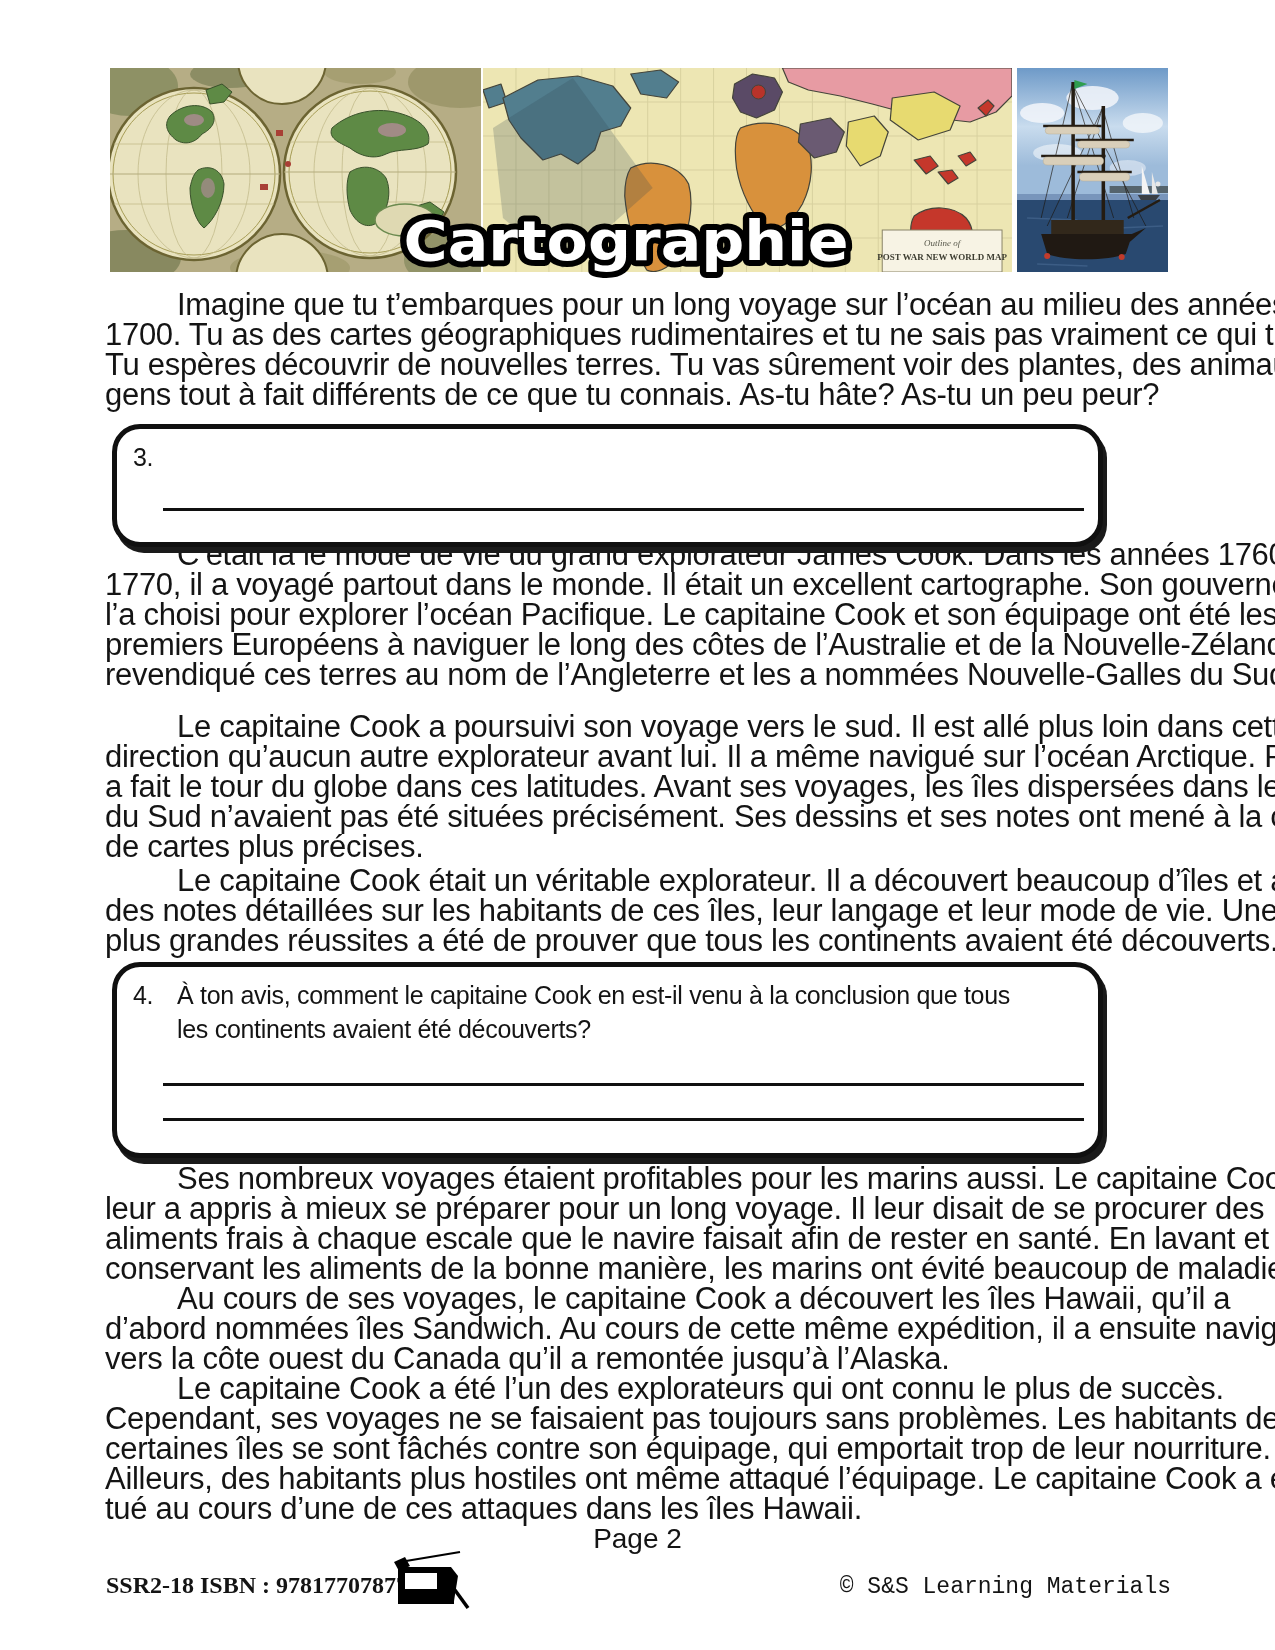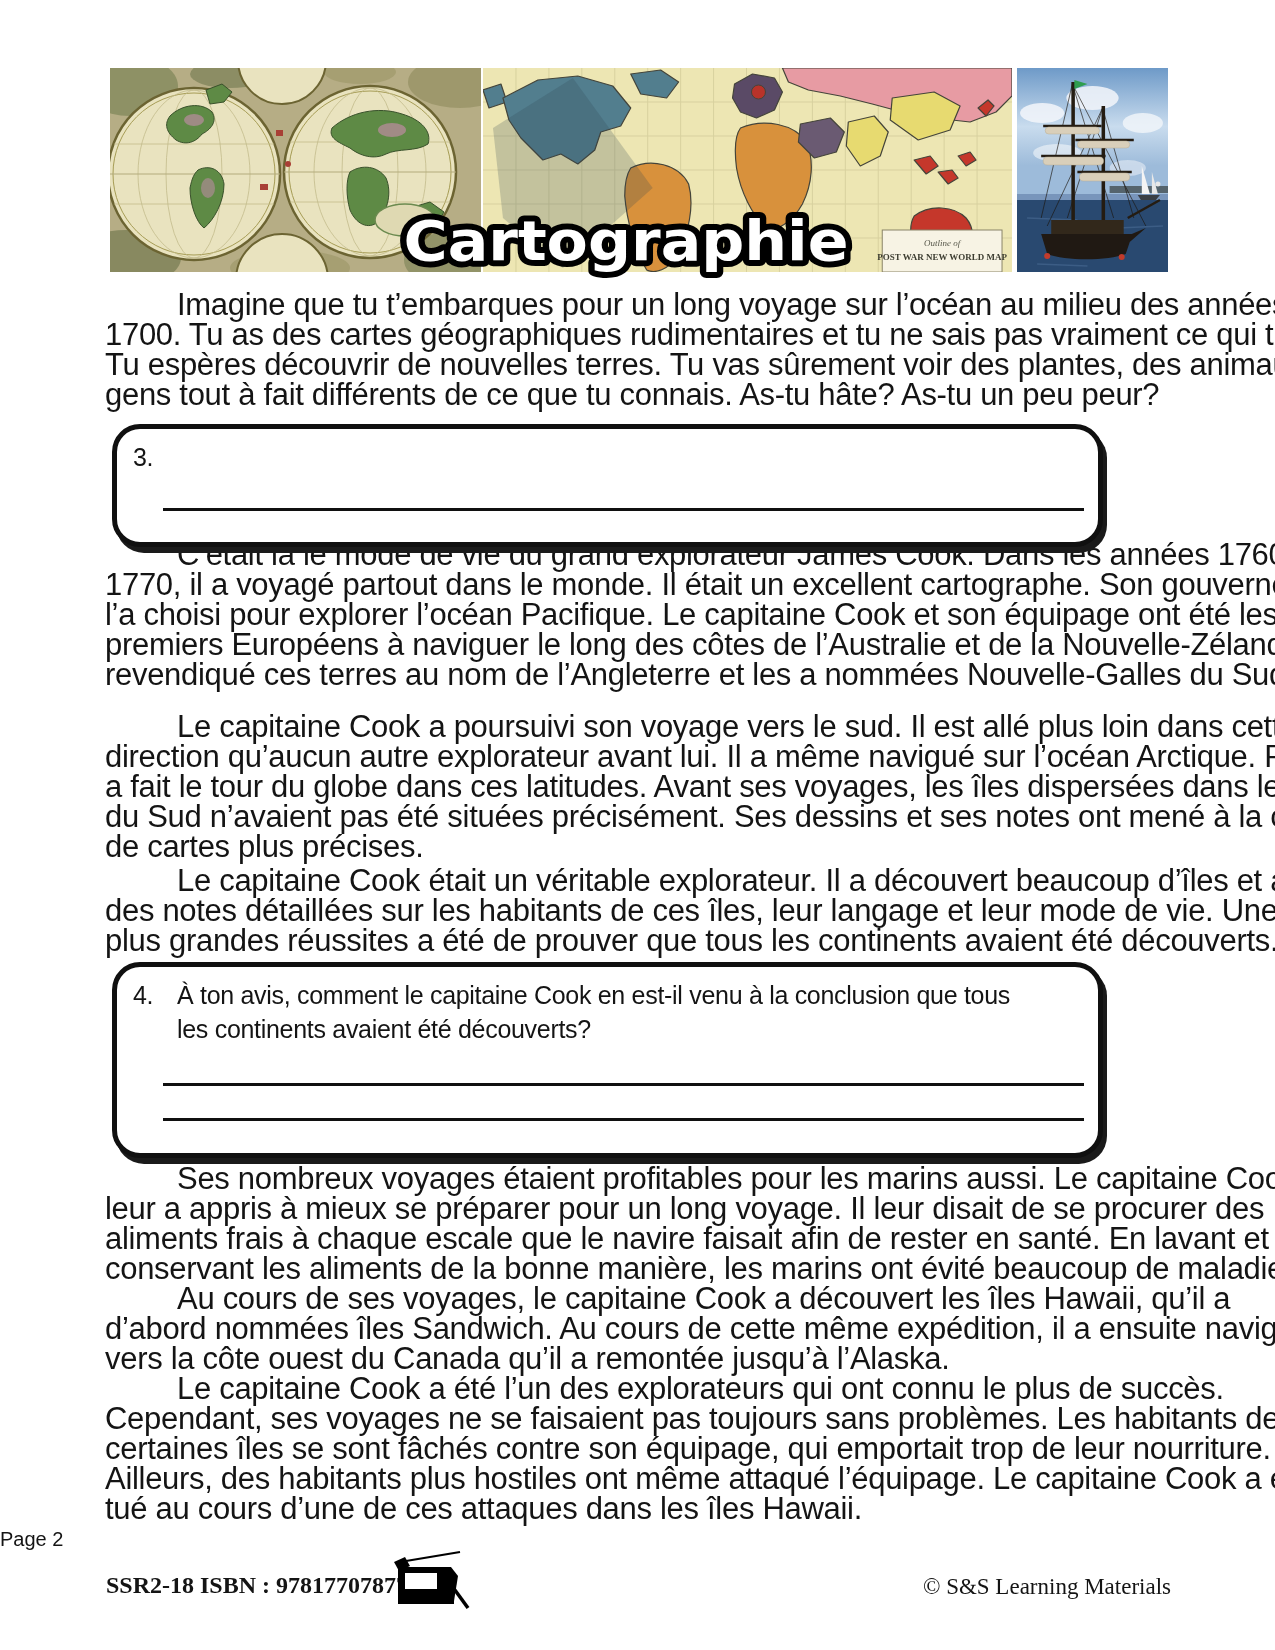--- a/index.html
+++ b/index.html
@@ -25,28 +25,28 @@
   .qbox{
     position:absolute;left:112px;width:991px;box-sizing:border-box;
     border:5px solid #101010;border-radius:28px;background:#ffffff;
     box-shadow:4px 6px 0 #1a1a1a;
   }
   .qrow{display:flex;padding:11px 20px 0 16px;font-size:25px;line-height:34px;letter-spacing:-0.3px;}
   .qnum{width:44px;flex:none;}
   .qtext{flex:1;white-space:pre;}
   .ansline{position:absolute;left:46px;right:14px;height:3px;background:#101010;}
   
-  .page-label{position:absolute;left:0;top:1524px;width:1275px;text-align:left;
-    font-size:20px;line-height:30px;}
+  .page-label{position:absolute;left:0;top:1524px;width:1275px;text-align:center;
+    font-size:28px;line-height:30px;}
   .footer-code{position:absolute;left:106px;top:1572px;
     font-family:"Liberation Serif","DejaVu Serif",serif;font-weight:700;font-size:24px;}
   .footer-pagenum{position:absolute;left:0;top:1570px;width:1275px;text-align:center;
     font-size:25px;}
   .footer-copy{position:absolute;right:104px;top:1574px;
-    font-family:Liberation Serif, serif;font-size:23px;}
+    font-family:Liberation Mono, monospace;font-size:23px;}
   .copier{position:absolute;left:392px;top:1546px;}
 </style>
 </head>
 <body>
 
 <div class="page">
 
   <div class="banner">
 
     <div class="img img-antique">

